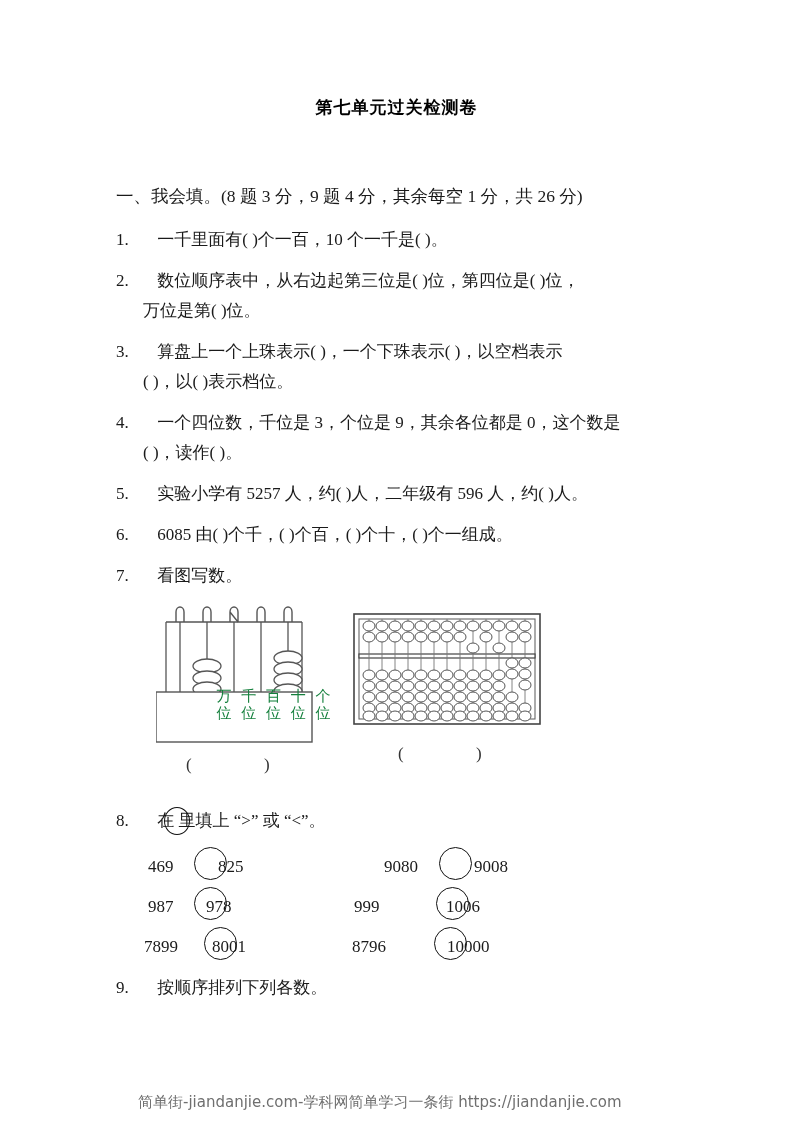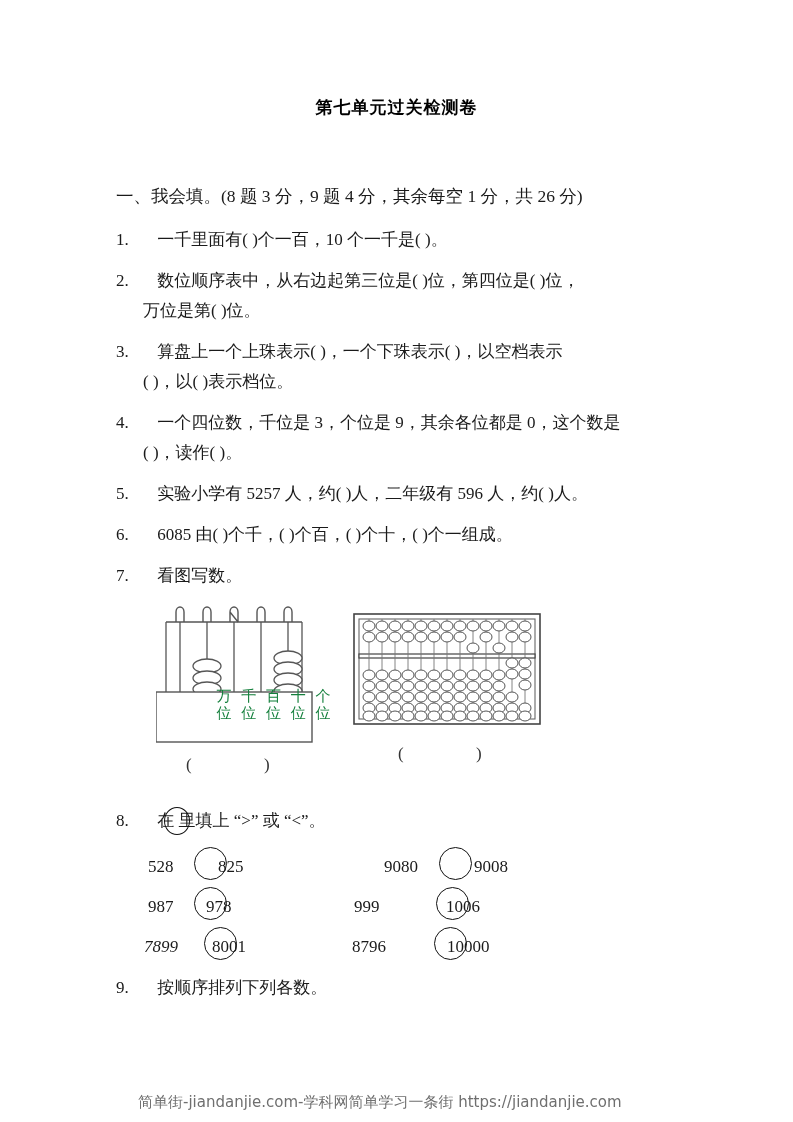--- a/index.html
+++ b/index.html
@@ -407,39 +407,39 @@
       <div class="q-line" style="position:relative;">
         <span class="q-num">8.</span>
         <span class="sp-s"></span>
         <span>在  里填上 “&gt;” 或 “&lt;”。</span>
         <span class="inline-circle" style="left:48px; top:1px;"></span>
       </div>
 
       <div class="cmp-block">
 
         <div class="cmp-row" style="top:6px;">
-          <span class="cmp-cell" style="left:32px; top:6px;">528</span>
+          <span class="cmp-cell" style="left:32px; top:6px;">469</span>
           <span class="circle-mark" style="left:78px; top:1px;"></span>
           <span class="cmp-cell" style="left:102px; top:6px;">825</span>
           <span class="cmp-cell" style="left:268px; top:6px;">9080</span>
           <span class="circle-mark" style="left:323px; top:1px;"></span>
           <span class="cmp-cell" style="left:358px; top:6px;">9008</span>
         </div>
 
         <div class="cmp-row" style="top:46px;">
           <span class="cmp-cell" style="left:32px; top:6px;">987</span>
           <span class="circle-mark" style="left:78px; top:1px;"></span>
           <span class="cmp-cell" style="left:90px; top:6px;">978</span>
           <span class="cmp-cell" style="left:238px; top:6px;">999</span>
           <span class="circle-mark" style="left:320px; top:1px;"></span>
           <span class="cmp-cell" style="left:330px; top:6px;">1006</span>
         </div>
 
         <div class="cmp-row" style="top:86px;">
-          <span class="cmp-cell" style="left:28px; top:6px;font-style:italic;">7899</span>
+          <span class="cmp-cell" style="left:28px; top:6px;">7899</span>
           <span class="circle-mark" style="left:88px; top:1px;"></span>
           <span class="cmp-cell" style="left:96px; top:6px;">8001</span>
           <span class="cmp-cell" style="left:236px; top:6px;">8796</span>
           <span class="circle-mark" style="left:318px; top:1px;"></span>
           <span class="cmp-cell" style="left:331px; top:6px;">10000</span>
         </div>
 
       </div>
     </div>
 

